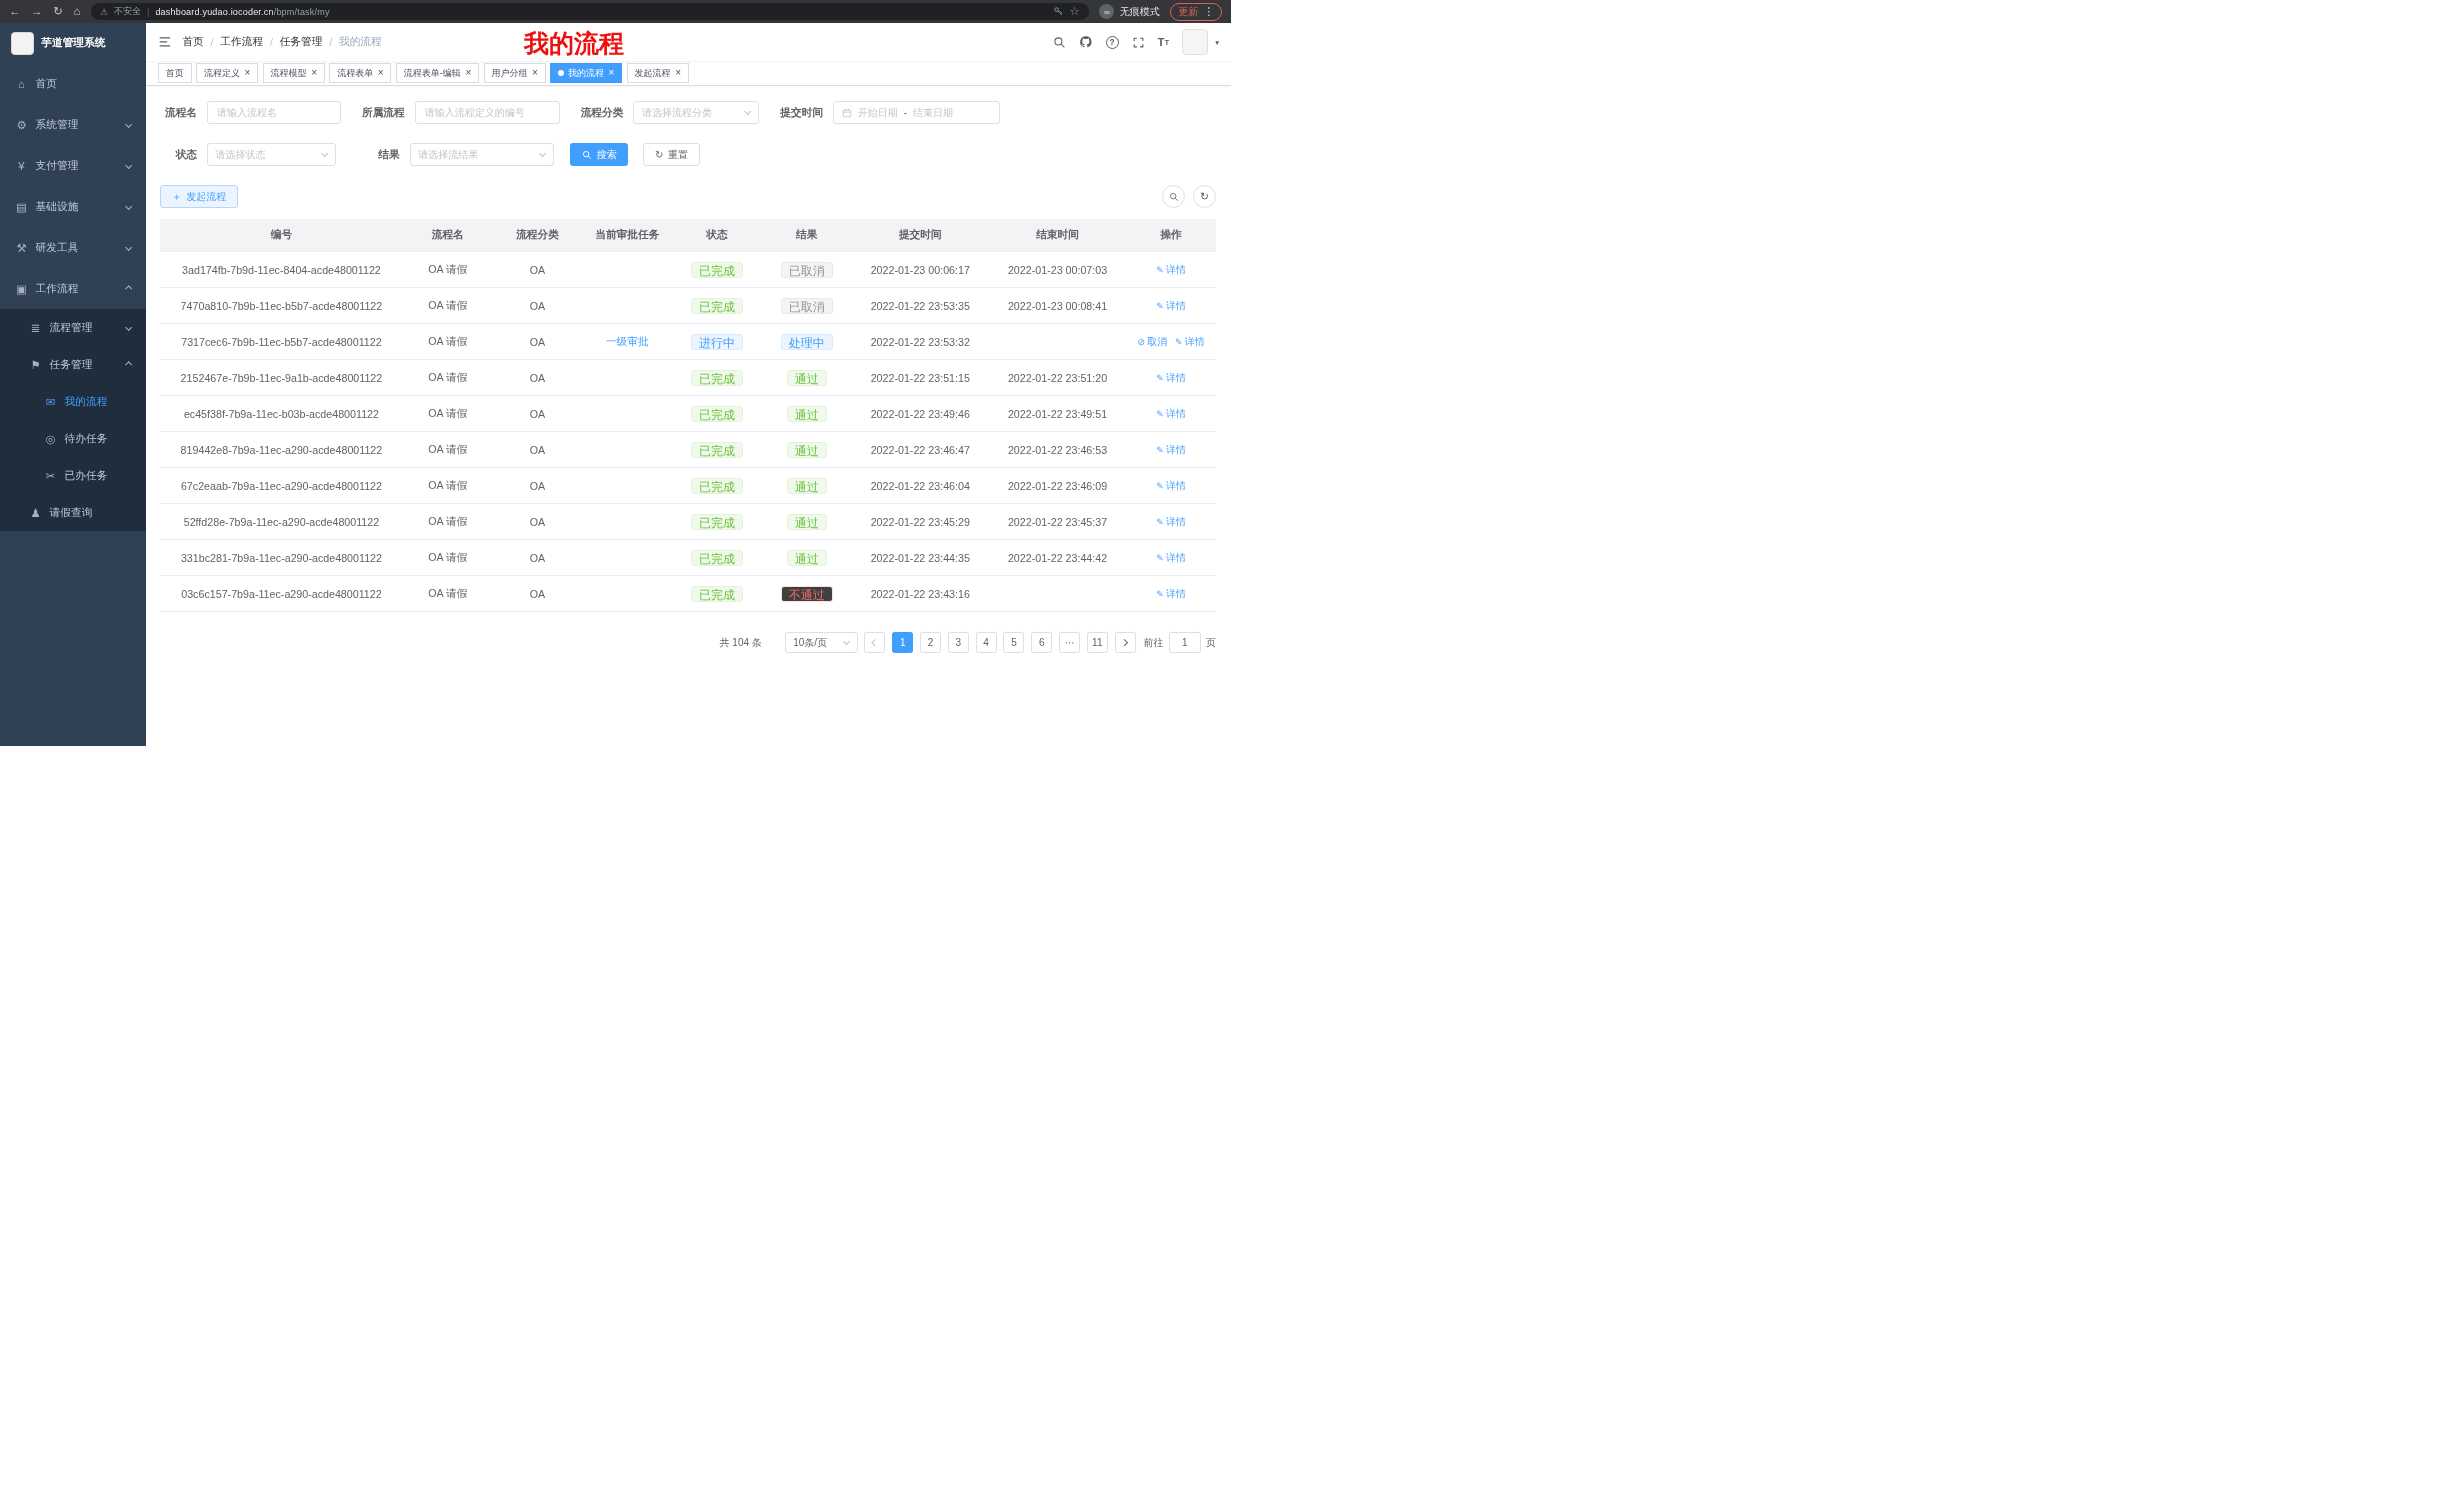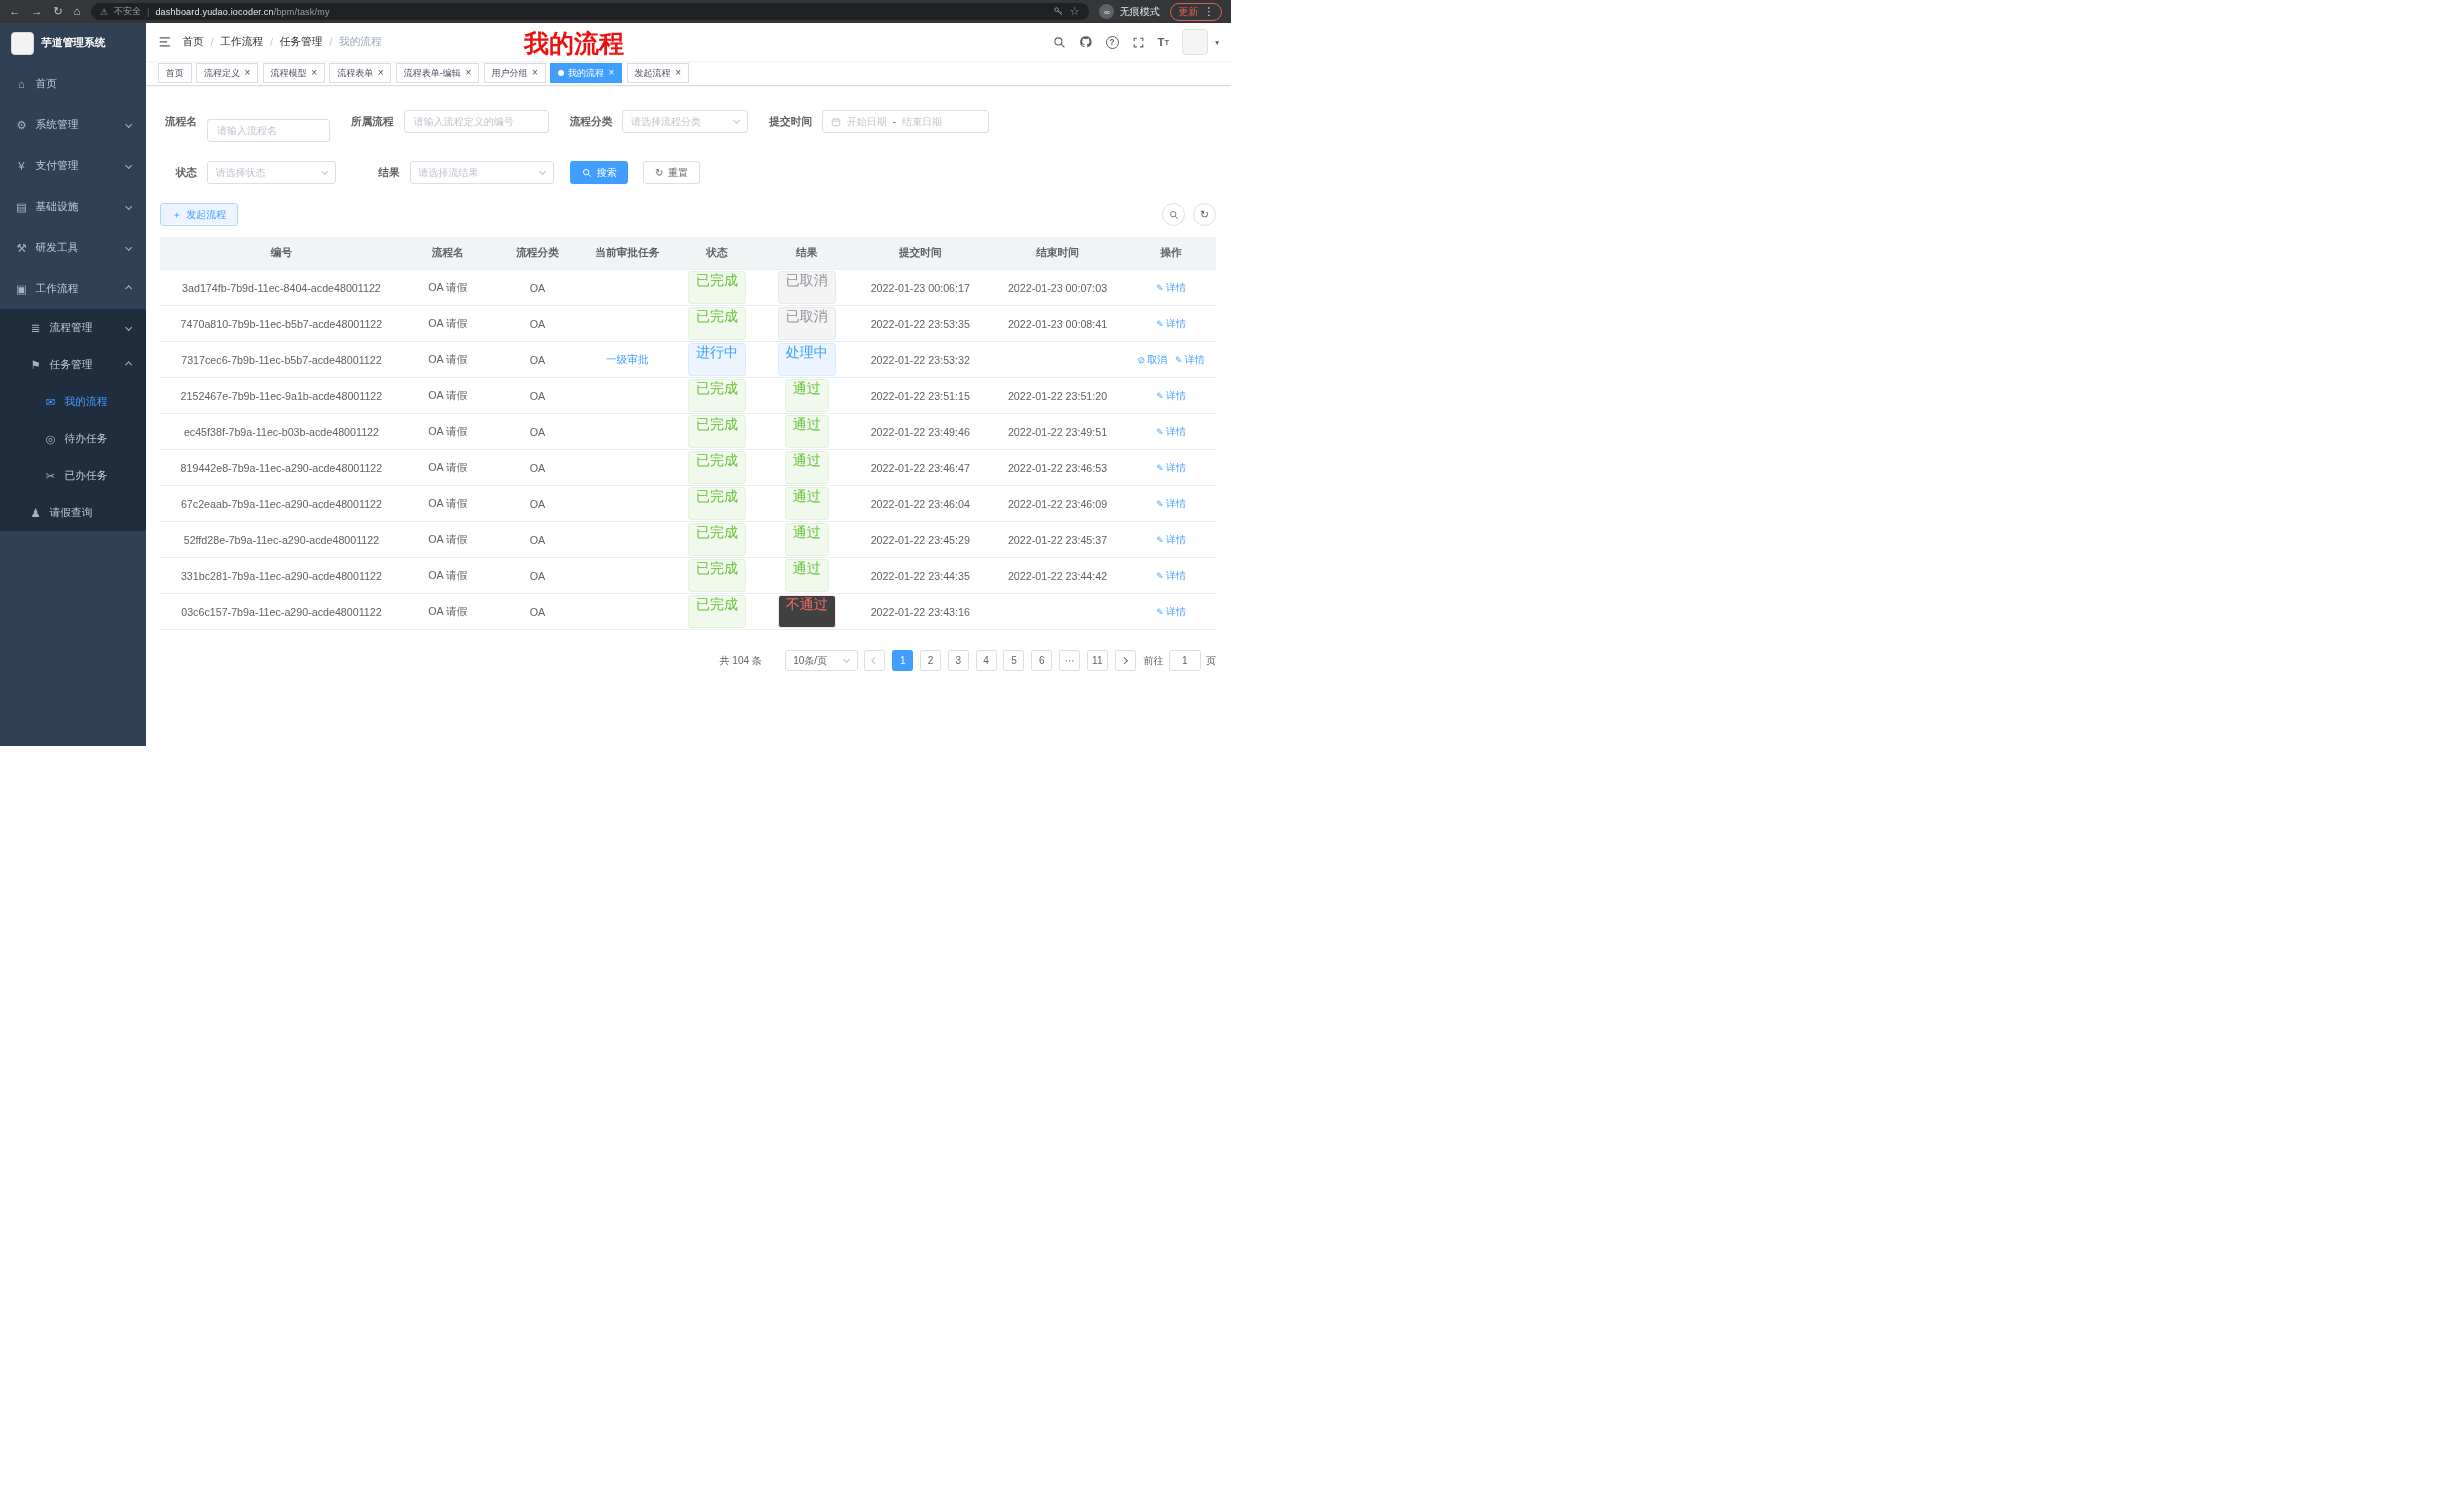--- a/index.html
+++ b/index.html
@@ -98,21 +98,21 @@
 
   
   table{width:100%;border-collapse:collapse;table-layout:fixed}
   thead th{background:#f2f3f4;color:#606266;font-size:10.7px;font-weight:700;height:33px;text-align:center;border-bottom:0.8px solid #ebeef5}
   tbody td{height:36px;text-align:center;font-size:10.7px;color:#606266;border-bottom:0.8px solid #ebeef5;overflow:hidden;white-space:nowrap;text-overflow:ellipsis}
   th:nth-child(1){width:23%}
   th:nth-child(2),th:nth-child(3),th:nth-child(4),th:nth-child(5),th:nth-child(6){width:8.5%}
   th:nth-child(7),th:nth-child(8){width:13%}
   th:nth-child(9){width:8.5%}
   .task-link{color:#409eff;cursor:pointer}
-  .tag-pill{display:inline-block;min-width:35px;padding:0 6.8px;height:33px;line-height:16.7px;border-radius:3px;font-size:14px;border:0.8px solid transparent}
+  .tag-pill{display:inline-block;min-width:35px;padding:0 6.8px;height:16px;line-height:16.7px;border-radius:3px;font-size:12px;border:0.8px solid transparent}
   .tag-pill.success{color:#67c23a;background:#f0f9eb;border-color:#e1f3d8}
   .tag-pill.info{color:#909399;background:#f4f4f5;border-color:#e9e9eb}
   .tag-pill.primary{color:#409eff;background:#ecf5ff;border-color:#d9ecff}
   .tag-pill.danger{color:#f56c6c;background:#404040;border-color:#fde2e2}
   .op-link{color:#409eff;font-size:10px;cursor:pointer;display:inline-flex;align-items:center;gap:2.3px;margin:0 3.8px;white-space:nowrap}
   .op-ico{font-size:9px}
 
   
   .pagination{display:flex;align-items:center;justify-content:flex-end;gap:6.8px;margin-top:20px;font-size:10px;color:#606266}
   .pg-total{margin-right:16px}
@@ -300,21 +300,21 @@
           <span class="tag-label">发起流程</span>
           <span class="tag-close">×</span>
         </div>
       </div>
 
     <div class="content">
 
       <div class="filter-row">
         <div class="fi">
           <label class="fl w1">流程名</label>
-          <input class="ctl" style="width: 123px; margin-top: 18px;" placeholder="请输入流程名">
+          <input class="ctl" style="width: 134px;" placeholder="请输入流程名">
         </div>
         <div class="fi">
           <label class="fl w2">所属流程</label>
           <input class="ctl" style="width: 145px;" placeholder="请输入流程定义的编号">
         </div>
         <div class="fi">
           <label class="fl w3">流程分类</label>
           <div class="ctl sel" style="width:126px">
             <span class="ph">请选择流程分类</span>
             <span class="chev down"></span>

